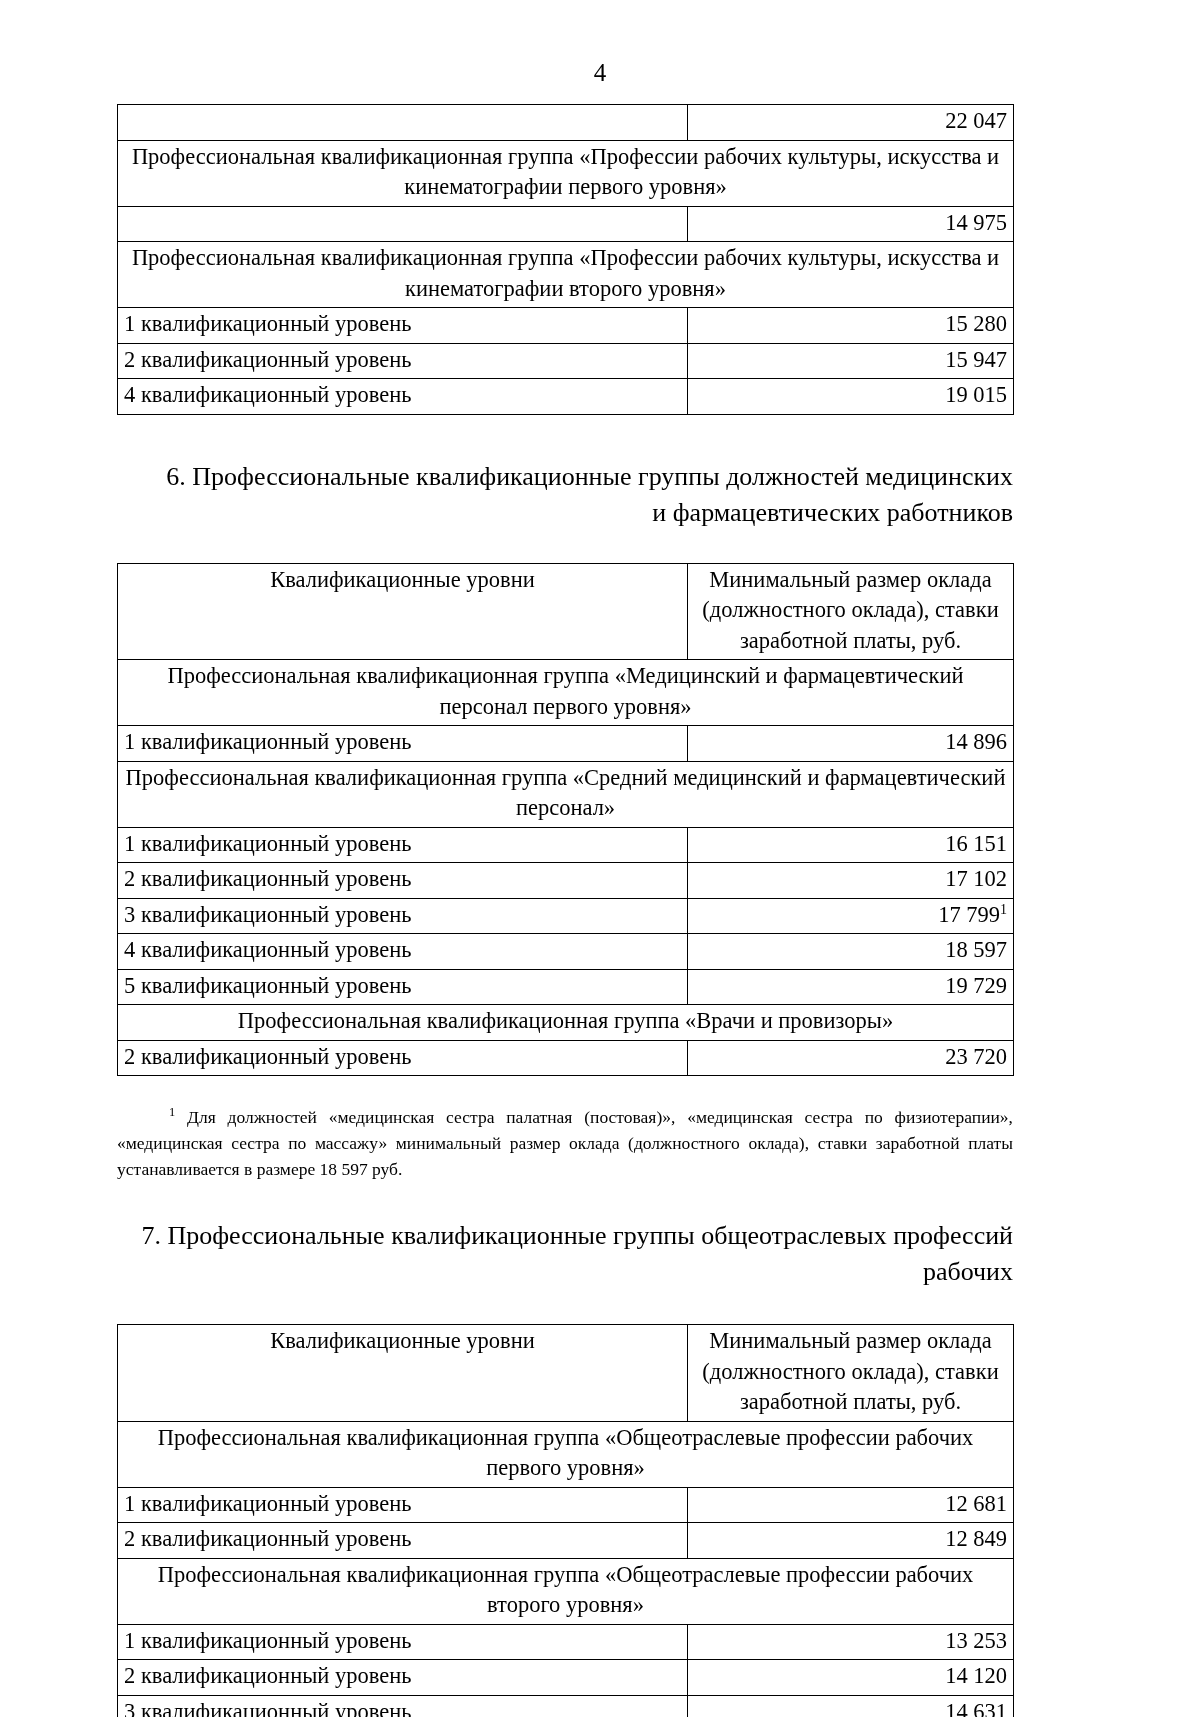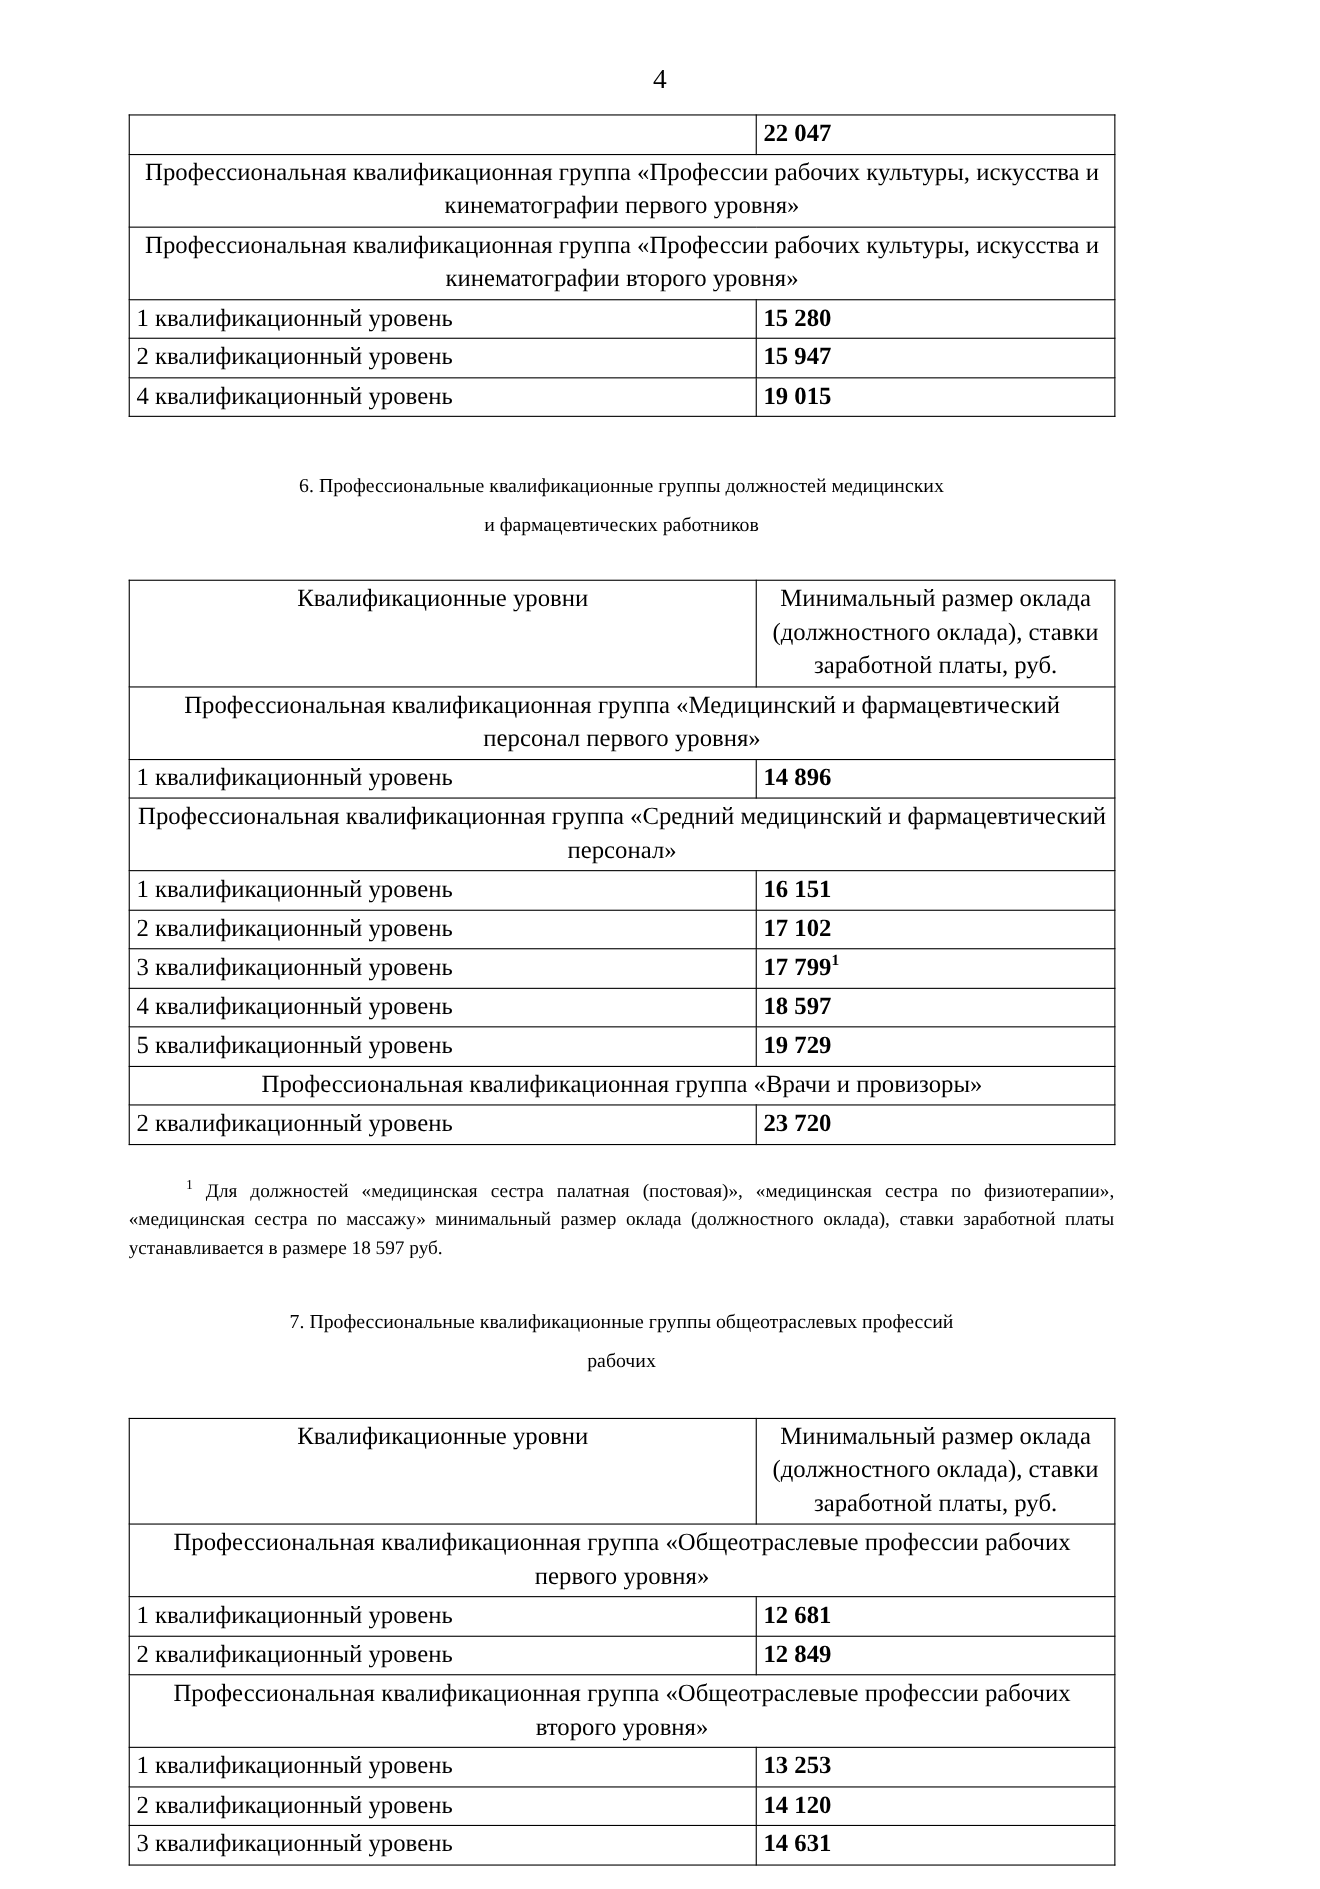--- a/index.html
+++ b/index.html
@@ -54,42 +54,41 @@
   }
   col.c-left { width: 570px; }
   col.c-right { width: 326px; }
 
   td.level-name {
     text-align: left;
     white-space: nowrap;
     margin-left: 47px;
   }
   td.amount {
-    text-align: left;
-    font-weight: bold;
+    text-align: right;
   }
   td.group-row {
     text-align: center;
   }
   td.header-cell {
     text-align: center;
     vertical-align: top;
     padding-top: 4px;
   }
   td.blank-cell { }
   sup.fn {
     font-size: 14px;
     vertical-align: super;
     line-height: 0;
   }
 
   
   .section-heading {
-    text-align: center;
-    font-size: 18px;
+    text-align: right;
+    font-size: 26px;
     line-height: 36px;
     margin: 0;
     padding: 0;
   }
   .heading-block {
     margin: 0;
     padding: 0;
   }
 
   
@@ -131,20 +130,24 @@
         </colgroup>
       <tbody>
         <tr>
           <td class="level-name blank-cell"></td>
           <td class="amount">22 047</td>
         </tr>
         <tr>
           <td class="group-row" colspan="2">Профессиональная квалификационная группа «Профессии рабочих культуры, искусства и кинематографии первого уровня»</td>
         </tr>
         <tr>
+          <td class="level-name blank-cell"></td>
+          <td class="amount">14 975</td>
+        </tr>
+        <tr>
           <td class="group-row" colspan="2">Профессиональная квалификационная группа «Профессии рабочих культуры, искусства и кинематографии второго уровня»</td>
         </tr>
         <tr>
           <td class="level-name">1 квалификационный уровень</td>
           <td class="amount">15 280</td>
         </tr>
         <tr>
           <td class="level-name">2 квалификационный уровень</td>
           <td class="amount">15 947</td>
         </tr>

